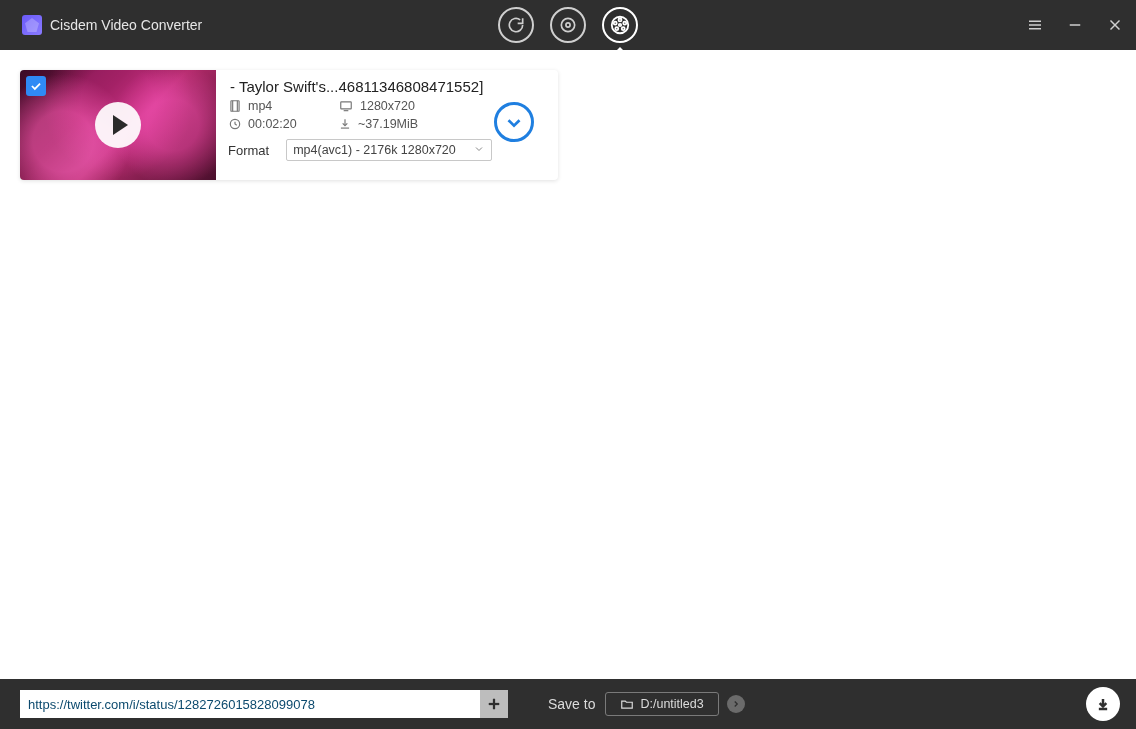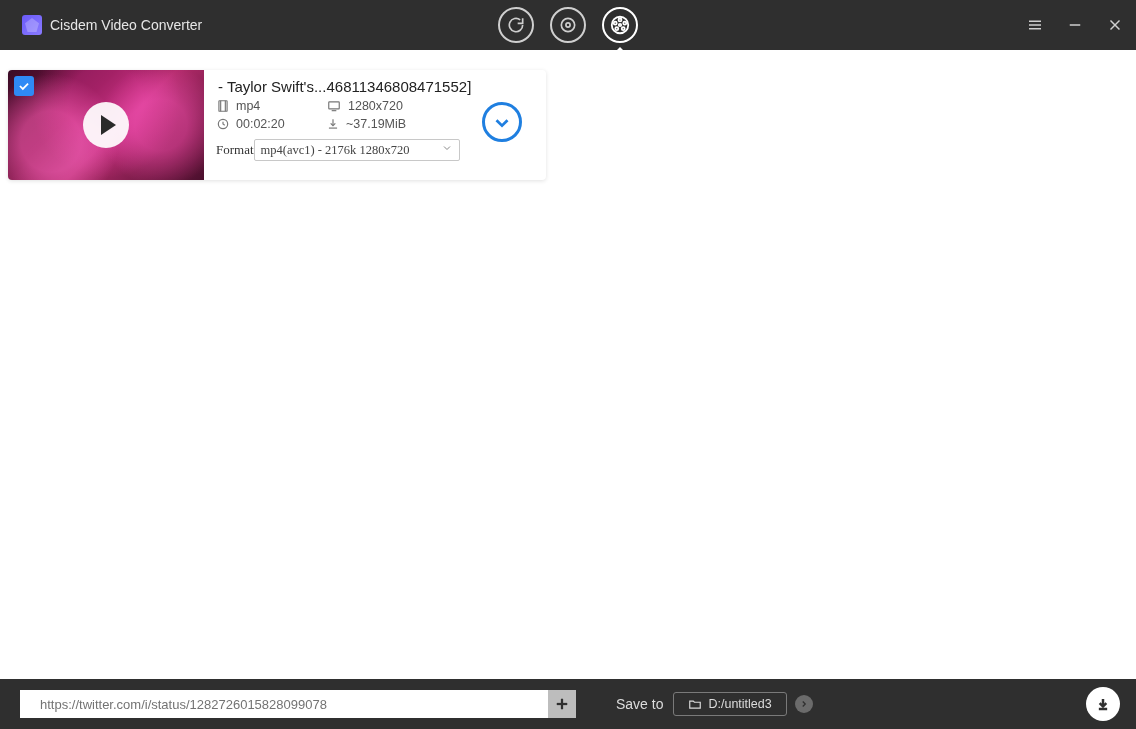--- a/index.html
+++ b/index.html
@@ -69,21 +69,21 @@
     flex: 1 1 auto;
     background: #ffffff;
     background-image: radial-gradient(circle, #ececec 0.6px, transparent 0.6px);
     background-size: 6px 6px;
     position: relative;
     overflow: hidden;
   }
 
   .card {
     position: absolute;
-    left: 8px; top: 20px;
+    left: 20px; top: 20px;
     width: 538px; height: 110px;
     background: #ffffff;
     border-radius: 4px;
     box-shadow: 0 1px 4px rgba(0,0,0,0.12);
     display: flex;
   }
   .thumb {
     width: 196px; height: 110px;
     background: linear-gradient(135deg,#3a0b25 0%, #761642 35%, #b22a6a 55%, #4a0f2c 100%);
     border-top-left-radius: 4px; border-bottom-left-radius: 4px;
@@ -150,22 +150,22 @@
   .status-circle {
     position:absolute;
     right:24px; top:32px;
     width:40px; height:40px;
     border:3px solid #1f7fe0;
     border-radius:50%;
     display:flex; align-items:center; justify-content:center;
   }
 
   .format-row {
-    display:flex; align-items:center; gap:0;
-    margin-top:8px; margin-left:2px;font-family:Liberation Serif, serif;
+    display:flex; align-items:center; gap:17px;
+    margin-top:8px; margin-left:2px;
   }
   .format-row .lbl { color:#333; font-size:13px; }
   .select {
     flex:0 0 auto;
     width:206px;
     height:22px;
     border:1px solid #c8c8c8;
     border-radius:2px;
     background:#ffffff;
     display:flex; align-items:center; justify-content:space-between;
@@ -180,27 +180,27 @@
   .bottombar {
     height: 50px;
     background: #2f2f2f;
     display:flex;
     align-items:center;
     padding: 0 16px 0 20px;
     gap: 0;
     color:#dcdcdc;
   }
   .url-input {
-    width: 528px;
+    width: 460px;
     height: 28px;
     background:#ffffff;
     border:none;
-    padding:0 20px;
+    padding:0 8px;
     font-size:13px;
-    color:#737373;
+    color:#0c4a6e;
     outline:none;
   }
   .add-btn {
     width:28px; height:28px;
     background:#bdbdbd;
     display:flex; align-items:center; justify-content:center;
     cursor:pointer;
   }
   .save-to-lbl { margin-left: 40px; font-size:14px; }
   .path-chip {

